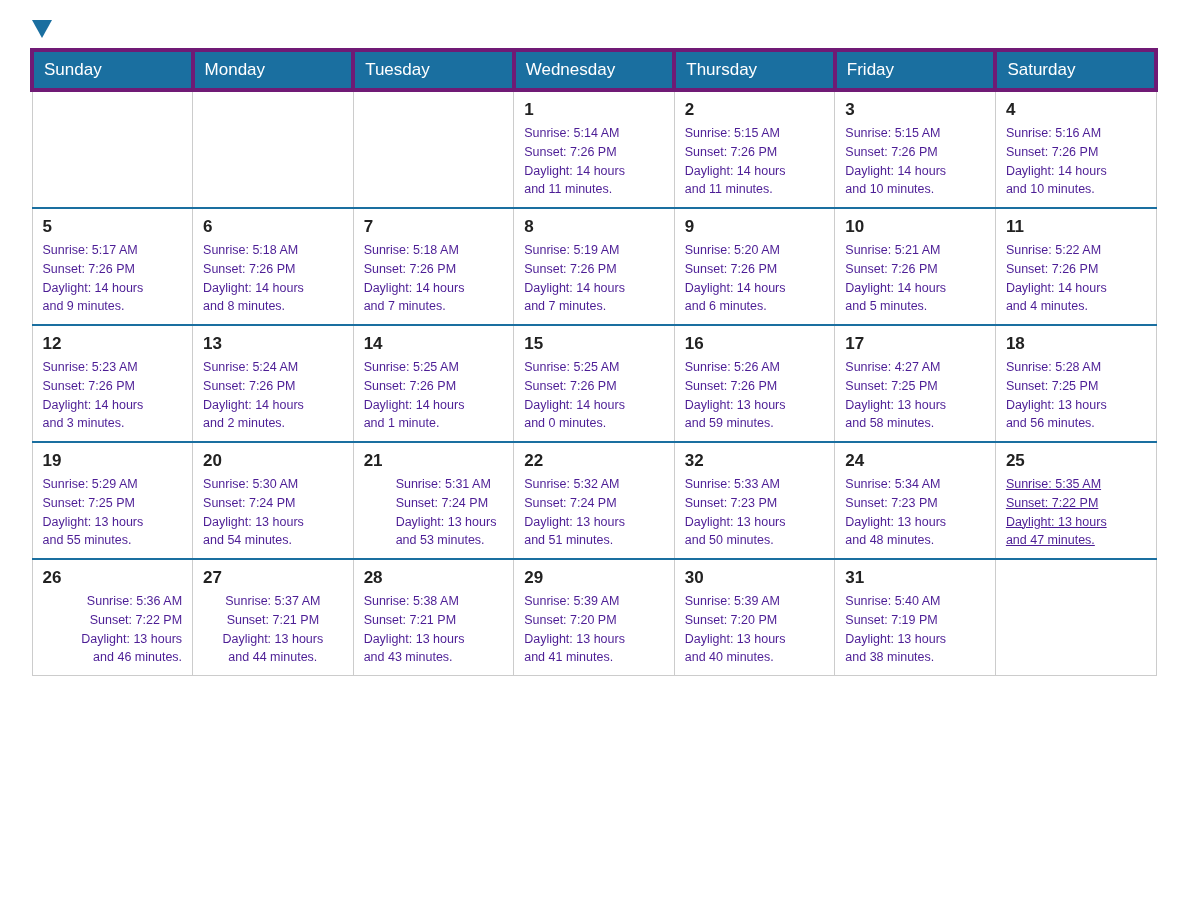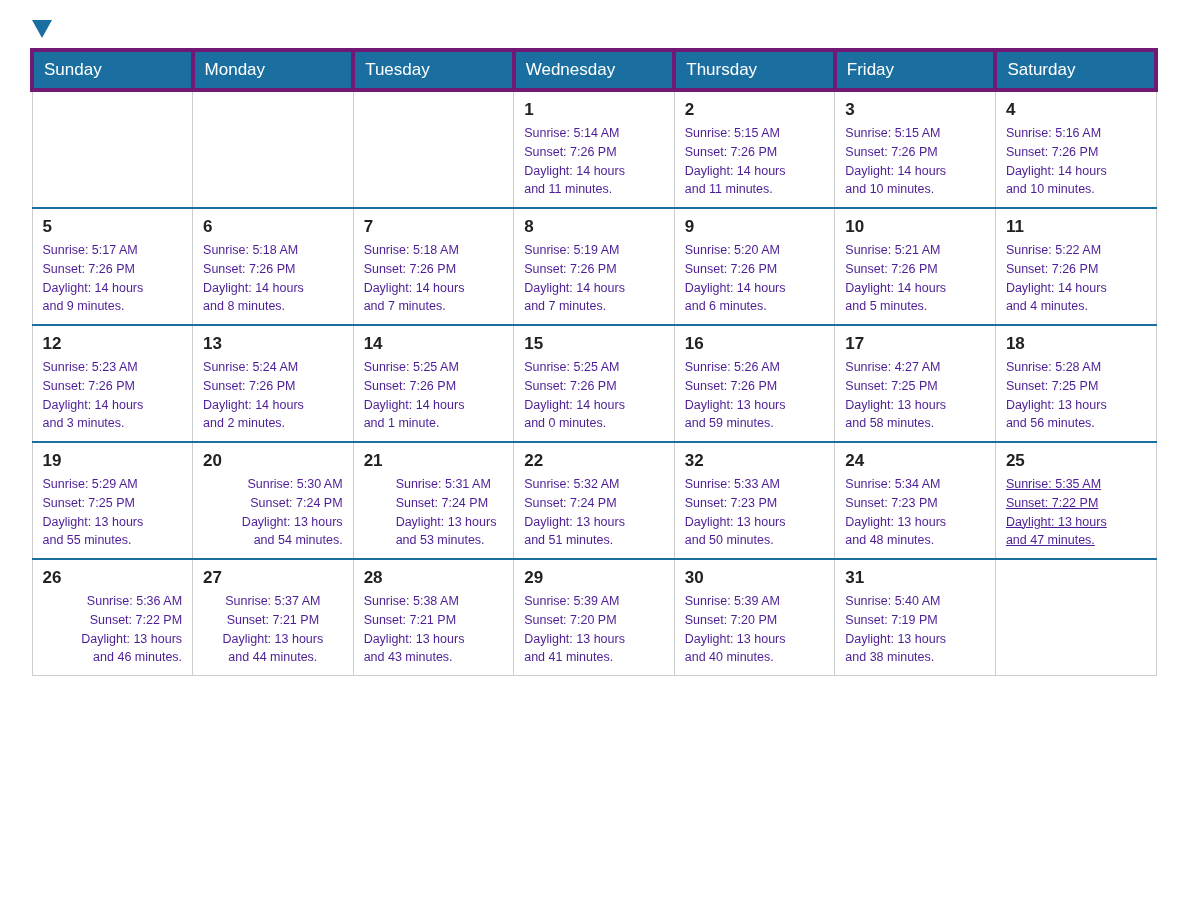--- a/index.html
+++ b/index.html
@@ -264,21 +264,21 @@
       <tr>
         <td>
           <div class="day-number">19</div>
           <div class="day-info" style="white-space: pre-line;">Sunrise: 5:29 AM
 Sunset: 7:25 PM
 Daylight: 13 hours
 and 55 minutes.</div>
         </td>
         <td>
           <div class="day-number">20</div>
-          <div class="day-info" style="white-space: pre-line; text-align: right;">Sunrise: 5:30 AM
+          <div class="day-info" style="white-space: pre-line;">Sunrise: 5:30 AM
 Sunset: 7:24 PM
 Daylight: 13 hours
 and 54 minutes.</div>
         </td>
         <td>
           <div class="day-number">21</div>
           <div class="day-info" style="white-space: pre-line; margin-left: 32px;">Sunrise: 5:31 AM
 Sunset: 7:24 PM
 Daylight: 13 hours
 and 53 minutes.</div>

